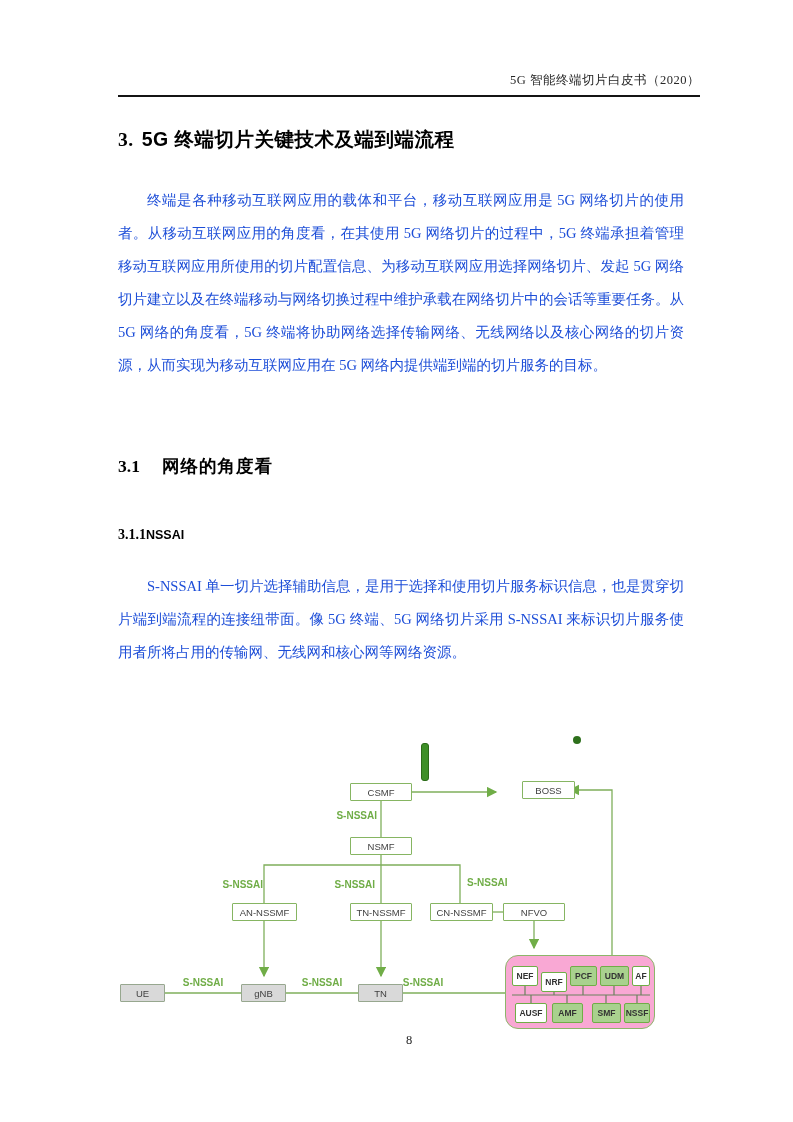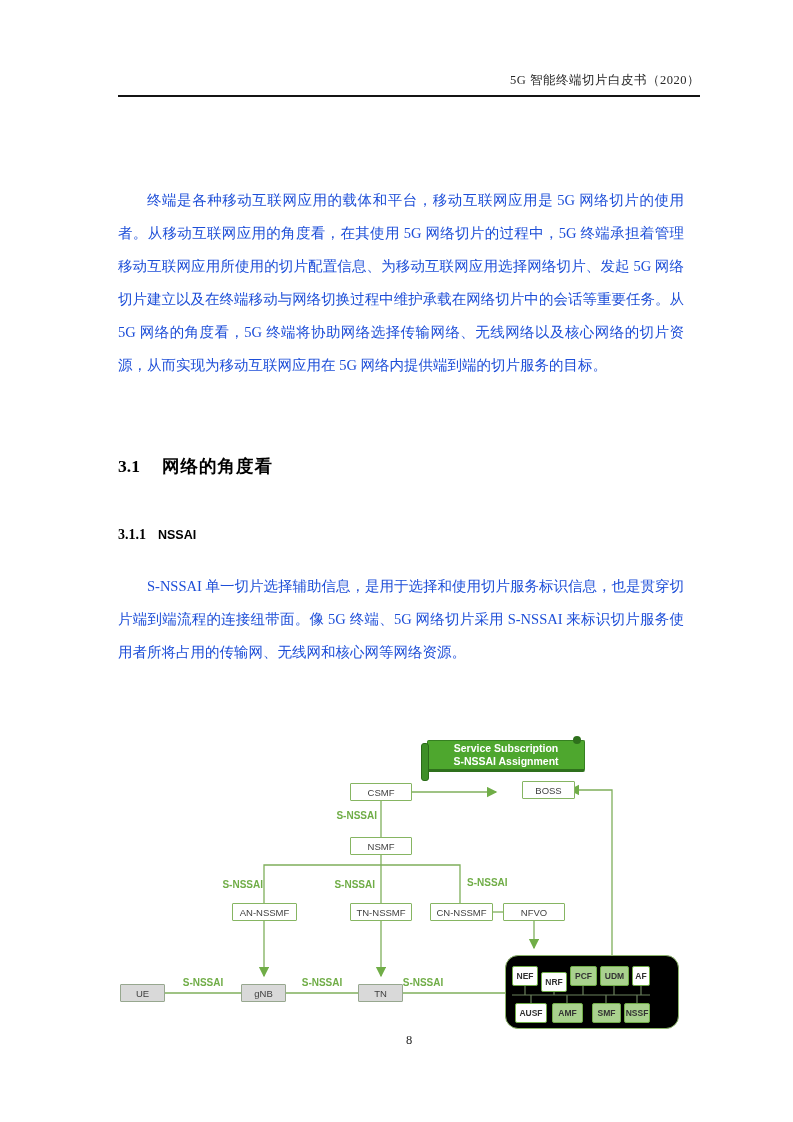--- a/index.html
+++ b/index.html
@@ -17,21 +17,21 @@
   .para{position:absolute;left:118px;width:566px;font-size:14.5px;line-height:33px;
         text-align:justify;color:#1d4ed8;}
   .para{text-indent:2em;}
   #para1{top:184px;}
   #para2{top:570px;}
 
   .h2{position:absolute;top:454px;left:118px;font-size:17.5px;font-weight:bold;color:#000;}
   .h2 .num{font-family:"Liberation Serif",serif;margin-right:22px;}
   .h2 .ttl{font-family:"Liberation Sans","DejaVu Sans",sans-serif;letter-spacing:1px;}
   .h3{position:absolute;top:527px;left:118px;font-size:14px;font-weight:bold;color:#000;}
-  .h3 .num{font-family:"Liberation Serif",serif;margin-right:12px;}
+  .h3 .num{font-family:"Liberation Serif",serif;}
   .h3 .ttl{font-family:"Liberation Sans","DejaVu Sans",sans-serif;font-size:12.5px;}
 
   
   #diagram{position:absolute;left:105px;top:728px;width:580px;height:310px;
            font-family:"Liberation Sans","DejaVu Sans",sans-serif;}
   #wires{position:absolute;left:0;top:0;z-index:1;}
 
   .node{position:absolute;height:18px;box-sizing:border-box;z-index:2;
         background:#fff;border:1px solid #86B562;border-radius:1px;
         display:flex;align-items:center;justify-content:center;
@@ -47,40 +47,43 @@
           background:#4EA72E;border:1px solid #358020;border-bottom:3px solid #2E701C;
           border-radius:2px;box-sizing:border-box;
           display:flex;flex-direction:column;align-items:center;justify-content:center;}
   #banner .bl{color:#fff;font-size:10.5px;font-weight:bold;line-height:13px;white-space:nowrap;}
   #banner-roll{position:absolute;left:316px;top:15px;width:8px;height:38px;z-index:3;
                background:#3E8F27;border:1px solid #2B6B18;border-radius:3px;box-sizing:border-box;}
   #banner-knob{position:absolute;left:468px;top:8px;width:8px;height:8px;border-radius:50%;
                background:#2E701C;z-index:3;}
 
   
-  #corebox{position:absolute;left:400px;top:227px;width:174px;height:74px;z-index:2;
-           background:#000000;border:1.5px solid #8CB56A;border-radius:13px;box-sizing:border-box;}
+  #corebox{position:absolute;left:400px;top:227px;width:150px;height:74px;z-index:2;
+           background:#f9a8d4;border:1.5px solid #8CB56A;border-radius:13px;box-sizing:border-box;}
   #corebox svg{position:absolute;left:0;top:0;}
   .nf{position:absolute;height:20px;box-sizing:border-box;z-index:2;
       background:#fff;border:1px solid #70AD47;border-radius:2px;
       display:flex;align-items:center;justify-content:center;
       font-size:8.5px;font-weight:600;color:#333;}
   .nf.green{background:#A9D18E;}
 
   .footer-page{position:absolute;top:1033px;left:118px;width:582px;text-align:center;
                font-size:12.5px;color:#262626;}
 </style>
 </head>
 <body>
 
 <div id="page">
 
   <div class="hdr-title">5G 智能终端切片白皮书（2020）</div>
   <div class="hdr-rule"></div>
 
+  <div class="h1">
+    <span class="num">3.</span><span class="ttl">5G 终端切片关键技术及端到端流程</span>
+  </div>
 
   <div class="para" id="para1">终端是各种移动互联网应用的载体和平台，移动互联网应用是 5G 网络切片的使用者。从移动互联网应用的角度看，在其使用 5G 网络切片的过程中，5G 终端承担着管理移动互联网应用所使用的切片配置信息、为移动互联网应用选择网络切片、发起 5G 网络切片建立以及在终端移动与网络切换过程中维护承载在网络切片中的会话等重要任务。从 5G 网络的角度看，5G 终端将协助网络选择传输网络、无线网络以及核心网络的切片资源，从而实现为移动互联网应用在 5G 网络内提供端到端的切片服务的目标。</div>
 
   <div class="h2">
     <span class="num">3.1</span><span class="ttl">网络的角度看</span>
   </div>
 
   <div class="h3">
     <span class="num">3.1.1</span><span class="ttl">NSSAI</span>
   </div>
@@ -105,24 +108,20 @@
         <path d="M159,193 V248" marker-end="url(#arr)"></path>
         <path d="M276,193 V248" marker-end="url(#arr)"></path>
         <path d="M388,184 H398"></path>
         <path d="M429,193 V220" marker-end="url(#arr)"></path>
         <path d="M60,265 H136"></path>
         <path d="M181,265 H253"></path>
         <path d="M298,265 H400"></path>
       </g>
     </svg>
 
-    <div id="banner">
-      <div class="bl">Service Subscription</div>
-      <div class="bl">S-NSSAI Assignment</div>
-    </div>
     <div id="banner-roll"></div>
     <div id="banner-knob"></div>
 
     <div class="node" style="left:245px;top:55px;width:62px;">CSMF</div>
     <div class="node" style="left:417px;top:53px;width:53px;">BOSS</div>
     <div class="node" style="left:245px;top:109px;width:62px;">NSMF</div>
     <div class="node" style="left:127px;top:175px;width:65px;">AN-NSSMF</div>
     <div class="node" style="left:245px;top:175px;width:62px;">TN-NSSMF</div>
     <div class="node" style="left:325px;top:175px;width:63px;">CN-NSSMF</div>
     <div class="node" style="left:398px;top:175px;width:62px;">NFVO</div>

